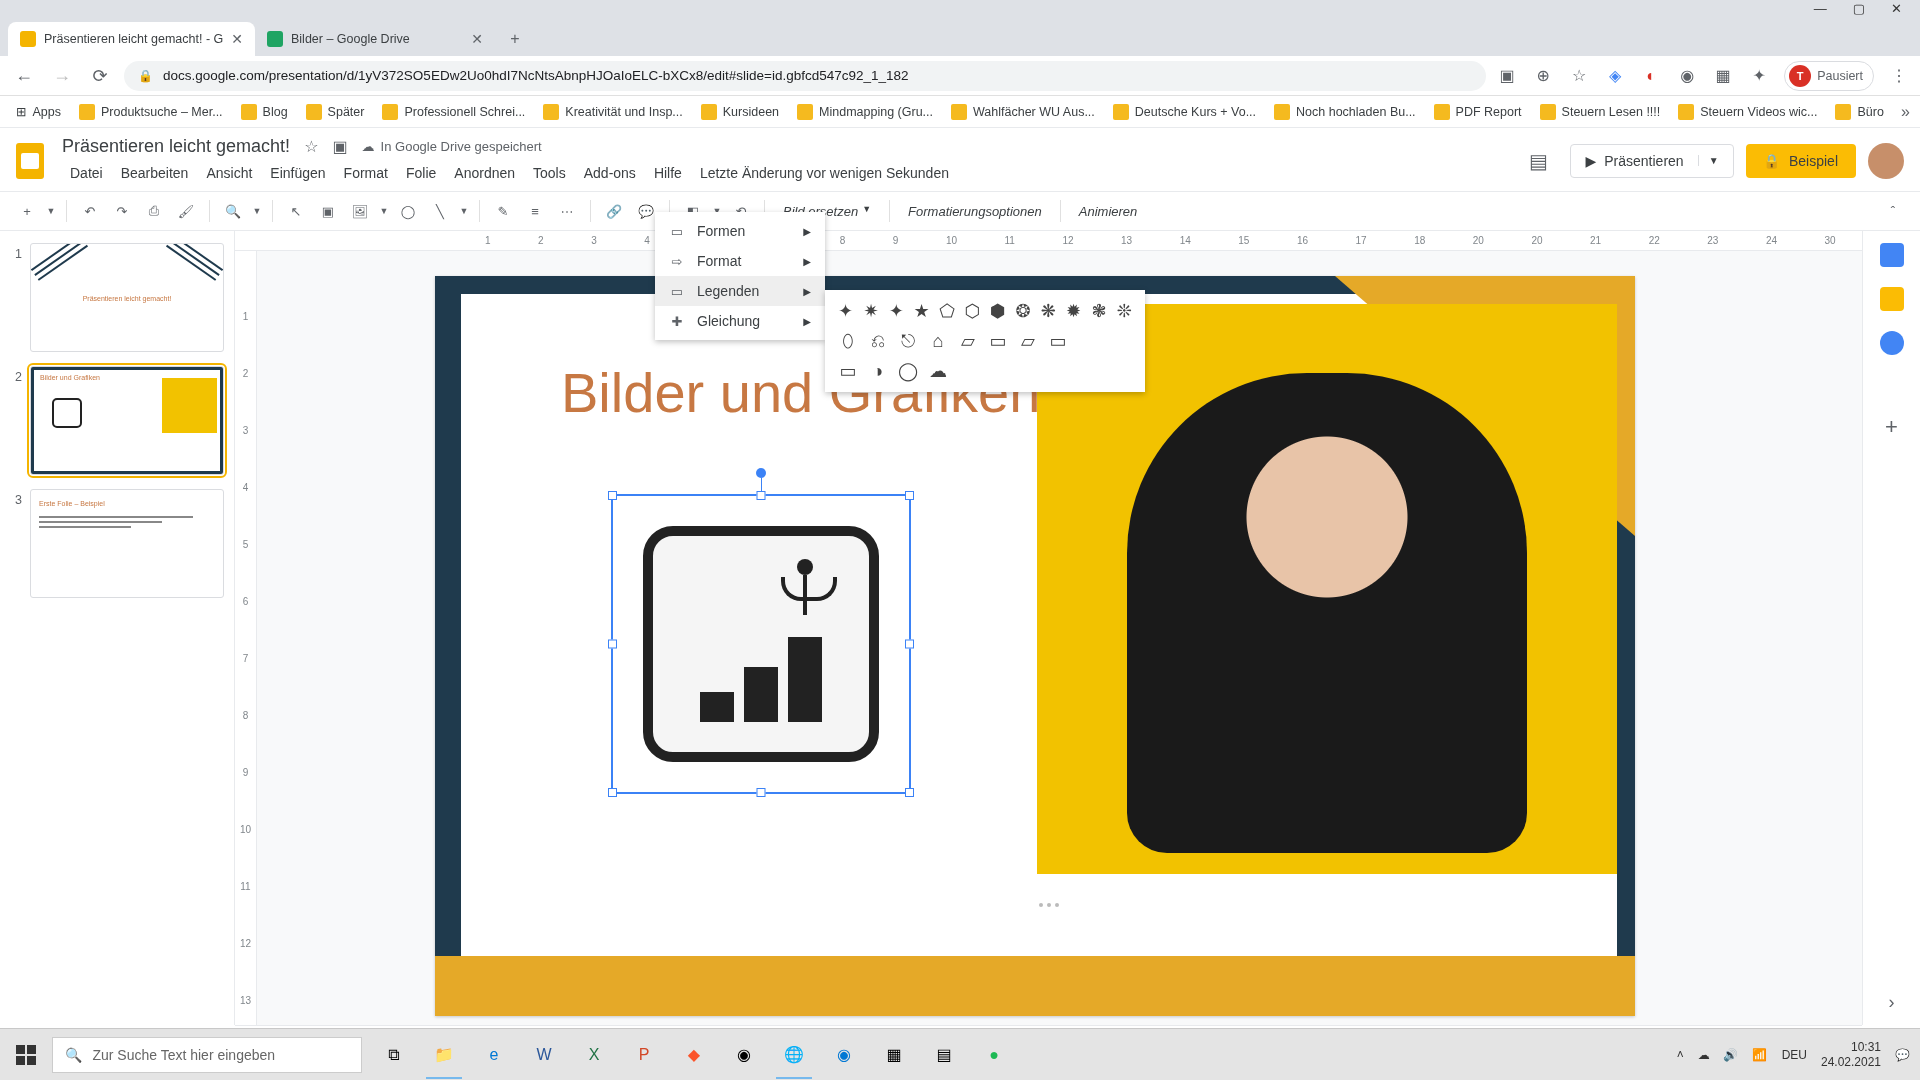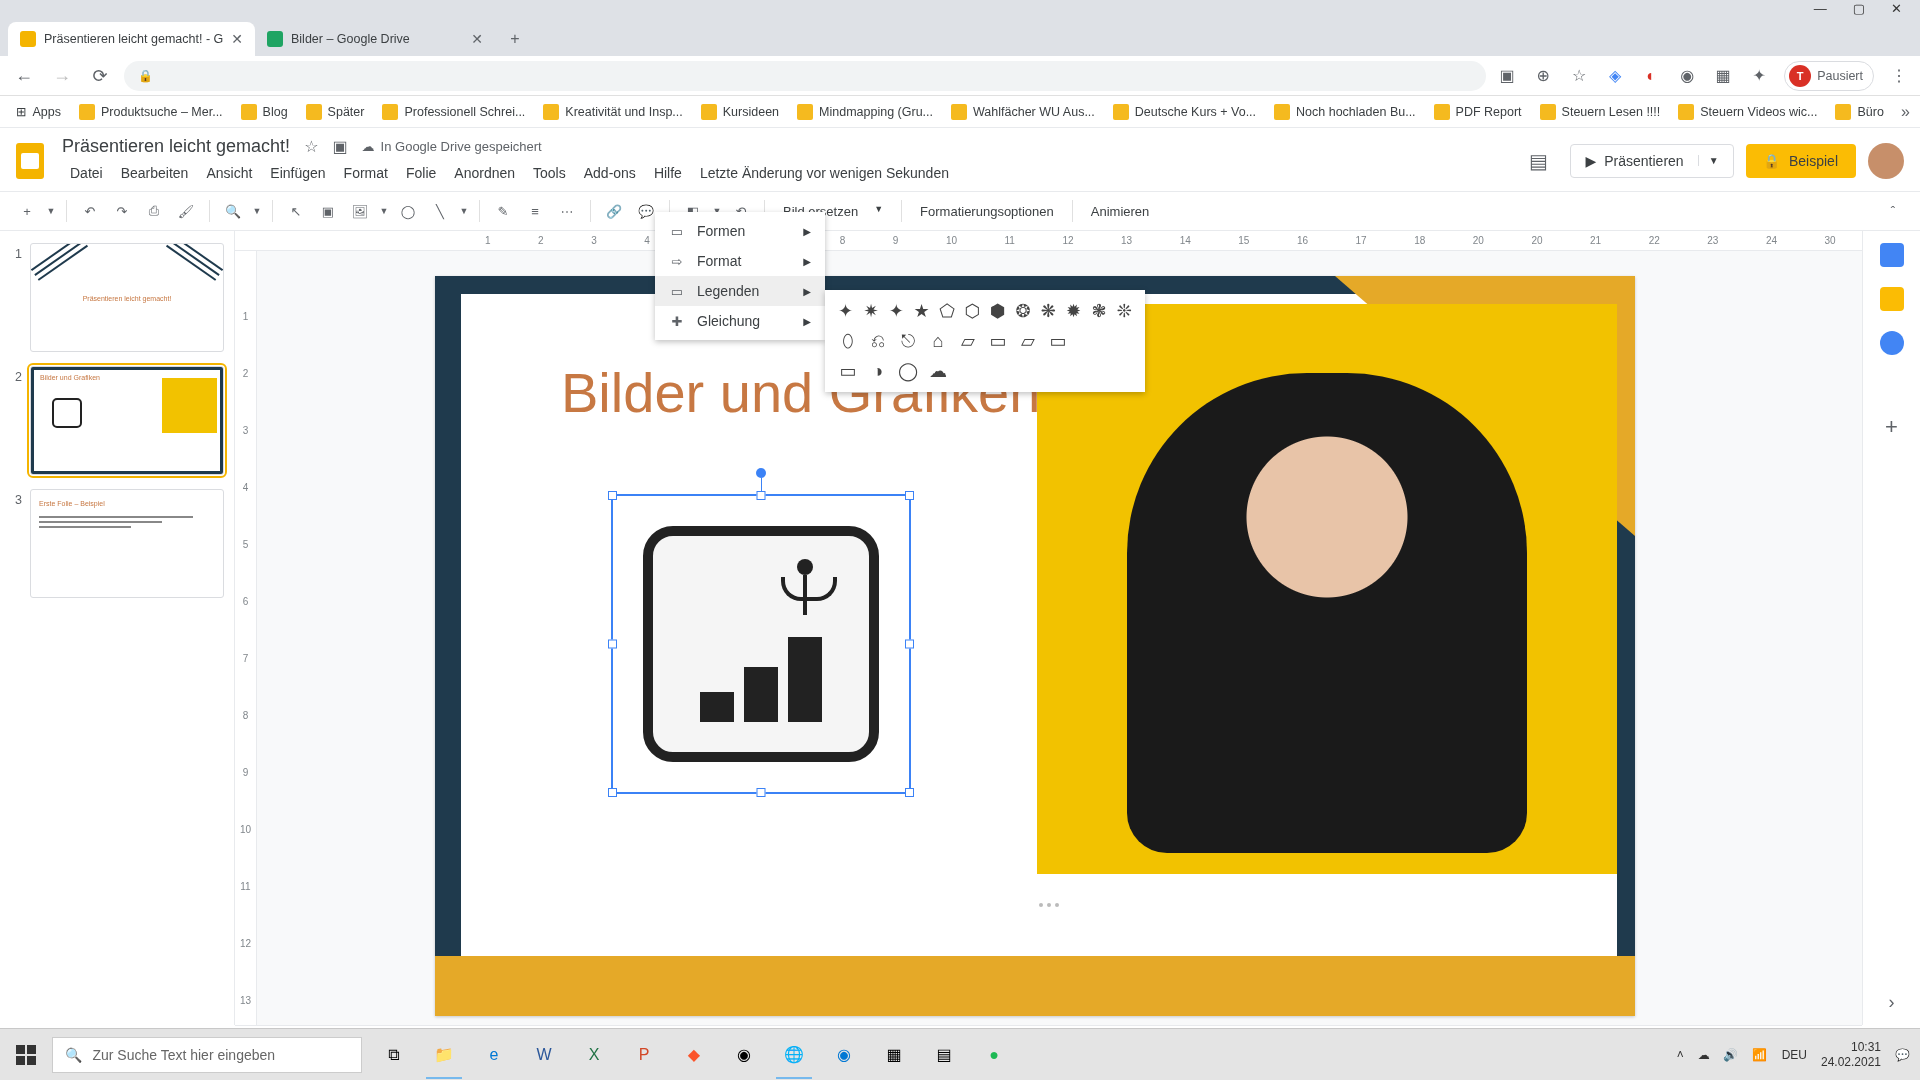--- a/index.html
+++ b/index.html
@@ -47,21 +47,21 @@
 .hdr-ico{width:40px;height:40px;display:flex;align-items:center;justify-content:center;color:#5f6368;font-size:20px;}
 .present-btn{display:flex;align-items:center;gap:8px;border:1px solid #dadce0;border-radius:4px;padding:8px 4px 8px 14px;font-size:14px;color:#3c4043;}
 .present-btn .dd{border-left:1px solid #dadce0;padding:0 10px;margin-left:6px;font-size:10px;}
 .share-btn{background:#fbbc04;border-radius:4px;padding:9px 18px;font-size:14px;font-weight:500;color:#3c4043;display:flex;align-items:center;gap:8px;}
 .profile{width:36px;height:36px;border-radius:50%;background:#c78f6a;}
 
 
 .toolbar{height:40px;border-top:1px solid #e8eaed;border-bottom:1px solid #e8eaed;display:flex;align-items:center;padding:0 12px;gap:2px;font-size:13px;color:#3c4043;margin-top:6px;}
 .tb{width:30px;height:30px;display:flex;align-items:center;justify-content:center;color:#5f6368;border-radius:4px;}
 .tsep{width:1px;height:22px;background:#e0e0e0;margin:0 6px;}
-.tbtext{padding:0 10px;display:flex;align-items:flex-start;gap:16px;}
+.tbtext{padding:0 10px;display:flex;align-items:flex-start;gap:4px;font-style:italic;}
 .tbtext .dd{font-size:9px;}
 .tb-collapse{margin-left:auto;}
 
 
 .main{display:flex;height:calc(1080px - 16px - 40px - 40px - 32px - 66px - 40px - 52px);}
 .filmstrip{width:235px;border-right:1px solid #e8eaed;padding:12px 10px;display:flex;flex-direction:column;gap:14px;overflow:hidden;}
 .thumb-row{display:flex;gap:8px;align-items:flex-start;}
 .thumb-num{font-size:12.5px;color:#5f6368;width:12px;text-align:right;padding-top:4px;}
 .thumb{flex:1;aspect-ratio:16/9;background:#fff;border:1px solid #dadce0;border-radius:3px;position:relative;overflow:hidden;}
 .thumb.sel{outline:2px solid #f4b400;outline-offset:1px;}
@@ -156,20 +156,21 @@
   </div>
   <div class="newtab">+</div>
 </div>
 
 <div class="addrbar">
   <div class="navbtn">←</div>
   <div class="navbtn disabled">→</div>
   <div class="navbtn">⟳</div>
   <div class="omnibox">
     <span class="lock">🔒</span>
+    <span>docs.google.com/presentation/d/1yV372SO5EDw2Uo0hdI7NcNtsAbnpHJOaIoELC-bXCx8/edit#slide=id.gbfcd547c92_1_182</span>
   </div>
   <div class="rightactions">
     <div class="iconbtn">▣</div>
     <div class="iconbtn">⊕</div>
     <div class="iconbtn">☆</div>
     <div class="iconbtn" style="color:#4285f4">◈</div>
     <div class="iconbtn" style="color:#d93025">◐</div>
     <div class="iconbtn">◉</div>
     <div class="iconbtn">▦</div>
     <div class="iconbtn">✦</div>

